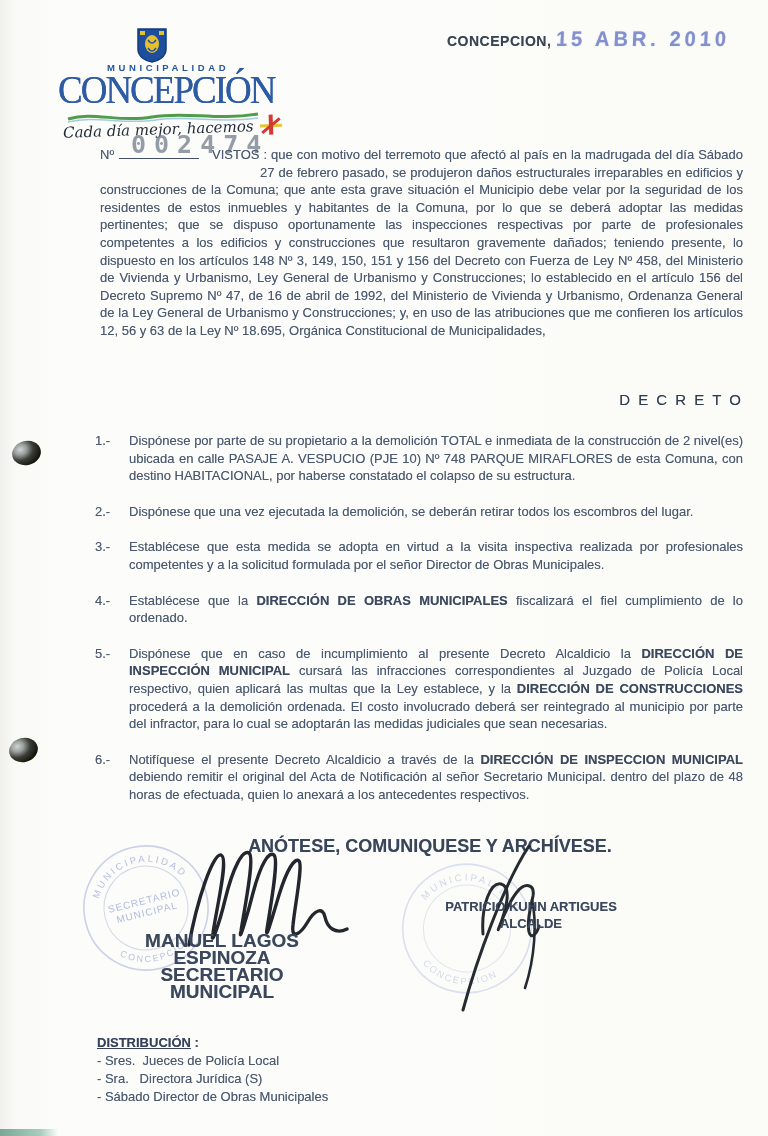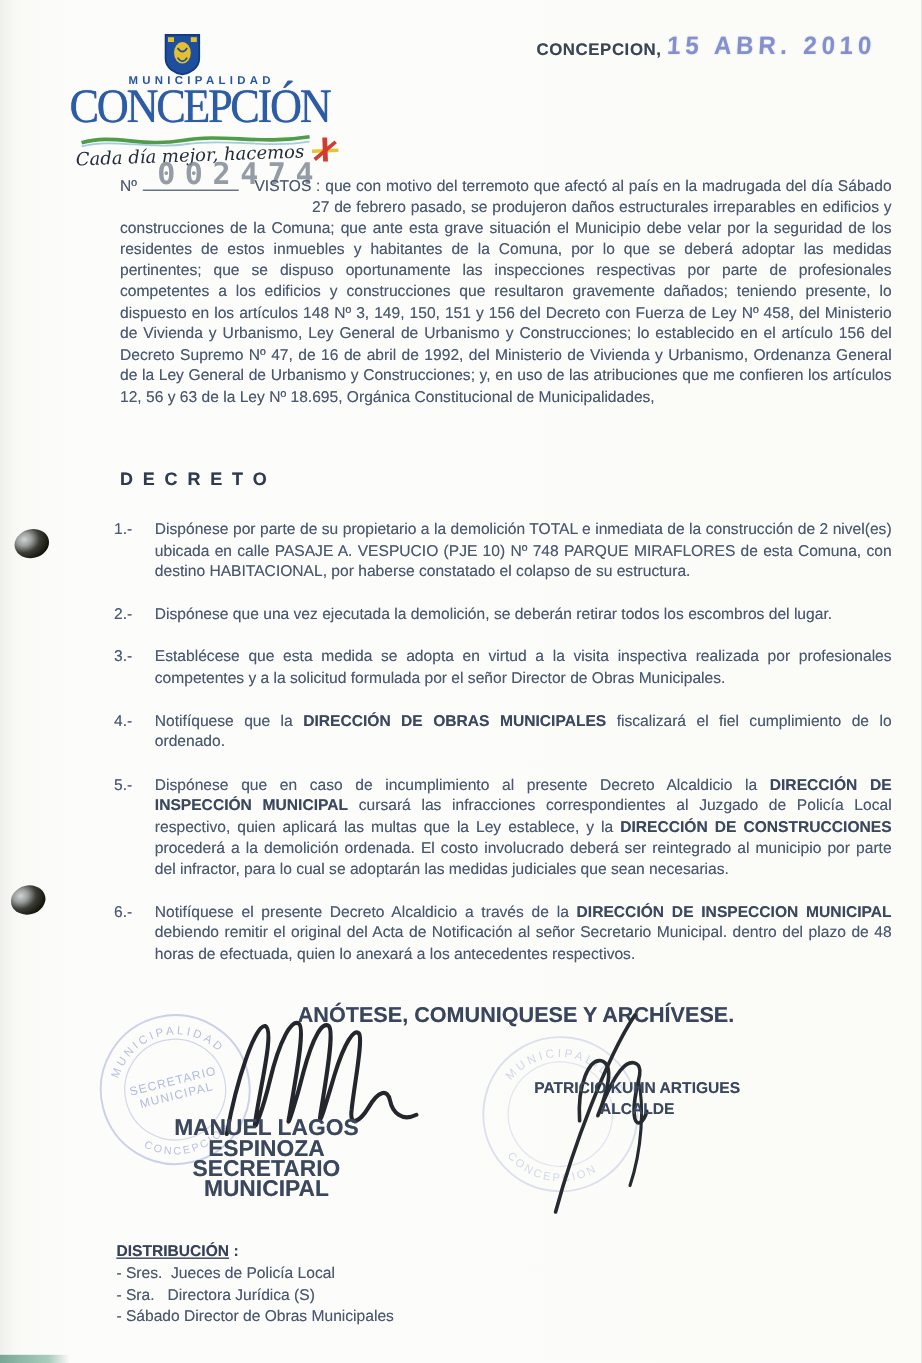--- a/index.html
+++ b/index.html
@@ -19,21 +19,21 @@
   .tagline{left:63px;top:117px;font-family:"DejaVu Serif",serif;font-style:italic;font-size:15px;color:#232c39;transform:rotate(-2deg);white-space:nowrap;}
   .folio{left:131px;top:130px;font-family:"DejaVu Sans Mono",monospace;font-size:25px;font-weight:bold;letter-spacing:8px;color:rgba(118,128,142,.78);}
   .place{left:447px;top:33px;font-size:14px;font-weight:bold;letter-spacing:.5px;color:#3a4554;text-align:center;}
   .datestamp{left:556px;top:28px;font-size:20px;font-weight:bold;letter-spacing:4px;color:rgba(122,136,202,.85);transform:skewX(-3deg) scaleY(1.05);text-shadow:0 0 1px rgba(122,136,202,.6);}
 
   
   .vistos{left:100px;top:146px;width:643px;font-size:13px;line-height:17.6px;text-align:justify;}
   .sp1{float:left;width:112px;height:17.6px;}
   .sp2{float:left;clear:left;width:160px;height:17.6px;}
   .blank{display:inline-block;width:80px;border-bottom:1.5px solid #42506a;height:13px;margin-left:5px;}
-  .decree-title{left:100px;top:391px;width:643px;text-align:left;font-size:15px;font-weight:bold;letter-spacing:2px;color:#2f3b4f;}
+  .decree-title{left:100px;top:391px;width:643px;text-align:right;font-size:15px;font-weight:normal;letter-spacing:2px;color:#2f3b4f;}
   .items{left:95px;top:432px;width:648px;}
   .item{display:flex;margin-bottom:18px;font-size:13px;line-height:17.6px;}
   .item .num{width:34px;flex:0 0 34px;}
   .item .body{flex:1;text-align:justify;}
   .b{font-weight:bold;color:#3b485e;}
   .closing{left:130px;top:836px;width:600px;text-align:center;font-size:18px;font-weight:bold;color:#39455a;}
 
   
   .sec-block{left:108px;top:932px;width:228px;text-align:center;font-size:19px;font-weight:bold;color:#3b475c;line-height:17px;}
   .mayor-block{left:425px;top:898px;width:212px;text-align:center;font-size:13px;font-weight:bold;color:#3b475c;line-height:17px;}
@@ -107,21 +107,21 @@
     <div class="item">
       <span class="num scan">2.-</span>
       <span class="body scan"><span>Dispónese que una vez ejecutada la demolición, se deberán retirar todos los escombros del lugar.</span></span>
     </div>
     <div class="item">
       <span class="num scan">3.-</span>
       <span class="body scan"><span>Establécese que esta medida se adopta en virtud a la visita inspectiva realizada por profesionales competentes y a la solicitud formulada por el señor Director de Obras Municipales.</span></span>
     </div>
     <div class="item">
       <span class="num scan">4.-</span>
-      <span class="body scan"><span>Notifíquese que la </span><span class="b">DIRECCIÓN DE OBRAS MUNICIPALES</span><span> fiscalizará el fiel cumplimiento de lo ordenado.</span></span>
+      <span class="body scan"><span>Establécese que la </span><span class="b">DIRECCIÓN DE OBRAS MUNICIPALES</span><span> fiscalizará el fiel cumplimiento de lo ordenado.</span></span>
     </div>
     <div class="item">
       <span class="num scan">5.-</span>
       <span class="body scan"><span>Dispónese que en caso de incumplimiento al presente Decreto Alcaldicio la </span><span class="b">DIRECCIÓN DE INSPECCIÓN MUNICIPAL</span><span> cursará las infracciones correspondientes al Juzgado de Policía Local respectivo, quien aplicará las multas que la Ley establece, y la </span><span class="b">DIRECCIÓN DE CONSTRUCCIONES</span><span> procederá a la demolición ordenada. El costo involucrado deberá ser reintegrado al municipio por parte del infractor, para lo cual se adoptarán las medidas judiciales que sean necesarias.</span></span>
     </div>
     <div class="item">
       <span class="num scan">6.-</span>
       <span class="body scan"><span>Notifíquese el presente Decreto Alcaldicio a través de la </span><span class="b">DIRECCIÓN DE INSPECCION MUNICIPAL</span><span> debiendo remitir el original del Acta de Notificación al señor Secretario Municipal. dentro del plazo de 48 horas de efectuada, quien lo anexará a los antecedentes respectivos.</span></span>
     </div>
   </div>

